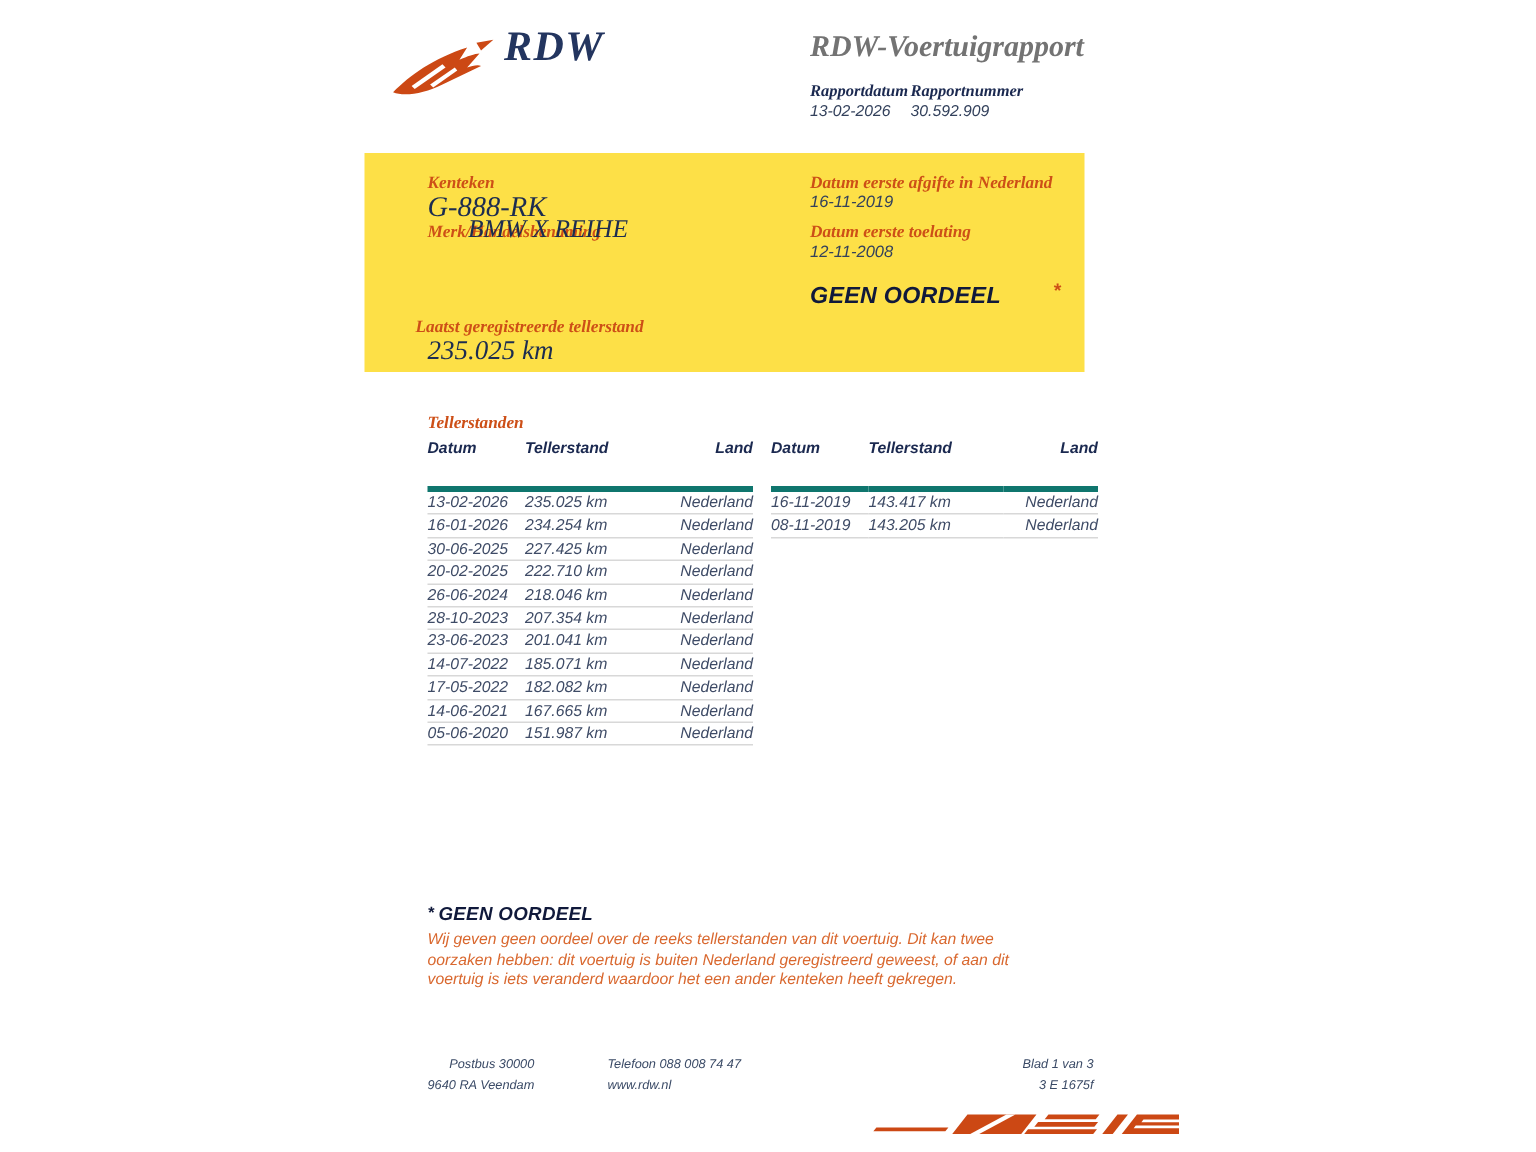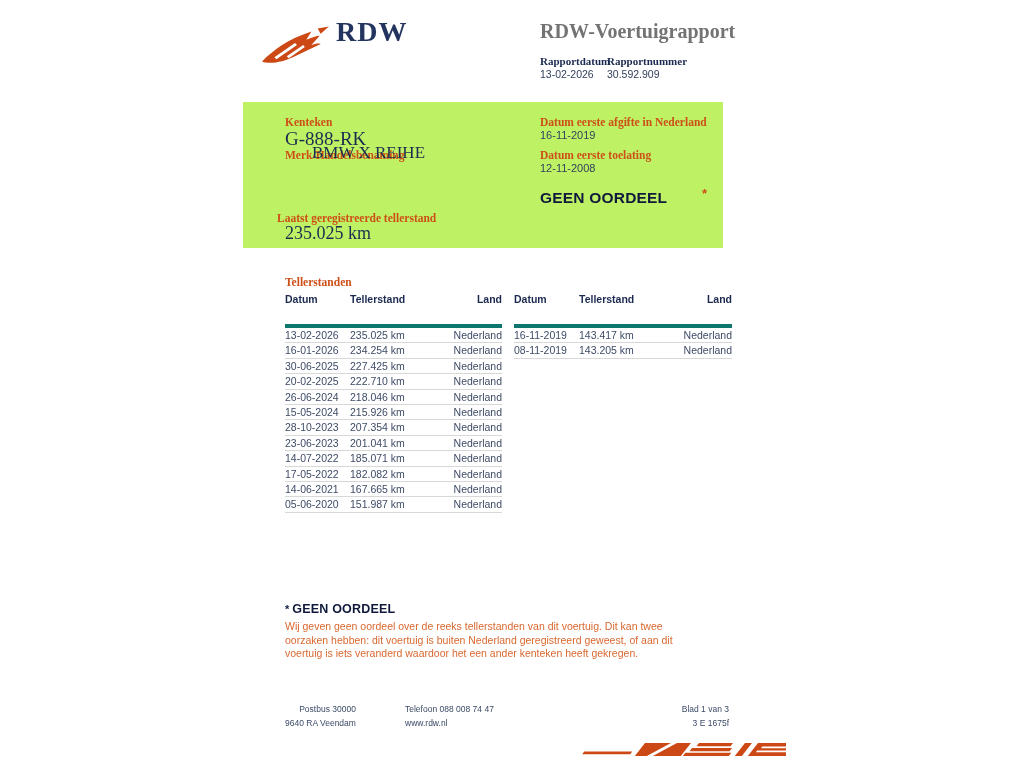--- a/index.html
+++ b/index.html
@@ -1,32 +1,32 @@
 <!DOCTYPE html>
 <html><head>
 <meta charset="utf-8">
 <style>
   * { margin:0; padding:0; box-sizing:border-box; }
   body { background:#ffffff; font-family:"Liberation Sans", sans-serif; }
-  .doc { position:relative; width:1024px; height:768px; background:#ffffff; overflow:hidden; }
+  .doc { position:relative; width:1024px; height:768px; background:#ffffff; overflow:hidden;font-style:italic; }
 
   
   .logo-icon { position:absolute; left:260px; top:24px; width:72px; height:44px; }
   .logo-text { position:absolute; left:336px; top:16px; font-family:"Liberation Serif", serif;
                font-size:28px; font-weight:600; color:#23355f; letter-spacing:1px; }
   .doc-title { position:absolute; left:540px; top:20px; font-family:"Liberation Serif", serif;
                font-size:20px; font-weight:700; color:#737373; }
   .meta-label { position:absolute; top:55px; font-family:"Liberation Serif", serif;
                 font-size:11px; font-weight:700; color:#1b2950; }
   .meta-value { position:absolute; top:68px; font-size:10.5px; color:#33415c; }
   .meta-date-label { left:540px; } .meta-date-value { left:540px; }
   .meta-num-label { left:607px; } .meta-num-value { left:607px; }
 
   
-  .summary-box { position:absolute; left:243px; top:102px; width:480px; height:146px; background:#bef264; }
+  .summary-box { position:absolute; left:243px; top:102px; width:480px; height:146px; background:#fde047; }
   .sb-item { position:absolute; }
   .lbl-orange { font-family:"Liberation Serif", serif; font-size:11.5px; font-weight:700; color:#cd4f17; }
   .val-serif  { font-family:"Liberation Serif", serif; color:#1c2c50; }
   .val-sans   { font-size:11px; color:#33415c; }
   .sb-kenteken-label { left:42px; top:14px; }
   .sb-kenteken       { left:42px; top:26px; font-size:19px; }
   .sb-merk-label     { left:42px; top:47px; }
   .sb-merk           { left:42px; top:41px; font-size:17px;margin-left:27px; }
   .sb-teller-label   { left:34px; top:110px; }
   .sb-teller         { left:42px; top:121px; font-size:18px; }
@@ -134,25 +134,20 @@
               <td>20-02-2025</td>
               <td>222.710 km</td>
               <td>Nederland</td>
             </tr>
             <tr>
               <td>26-06-2024</td>
               <td>218.046 km</td>
               <td>Nederland</td>
             </tr>
             <tr>
-              <td>15-05-2024</td>
-              <td>215.926 km</td>
-              <td>Nederland</td>
-            </tr>
-            <tr>
               <td>28-10-2023</td>
               <td>207.354 km</td>
               <td>Nederland</td>
             </tr>
             <tr>
               <td>23-06-2023</td>
               <td>201.041 km</td>
               <td>Nederland</td>
             </tr>
             <tr>

